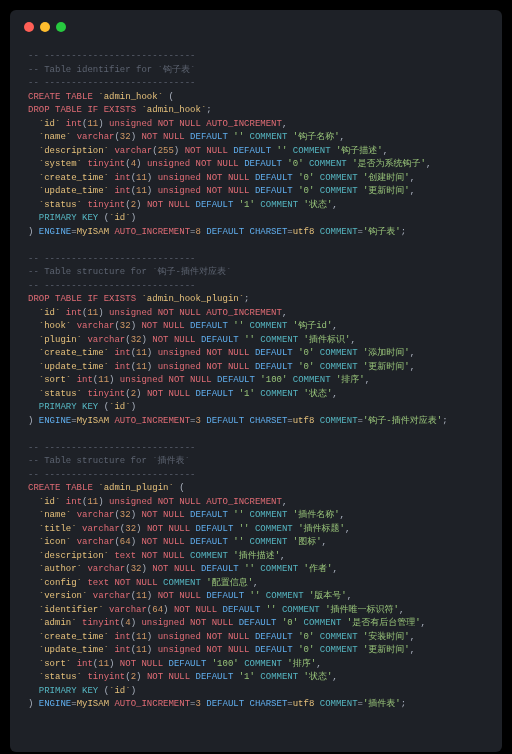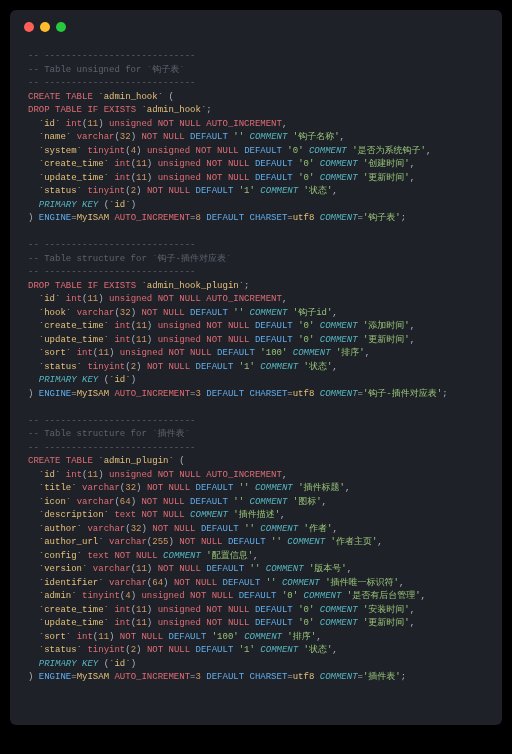--- a/index.html
+++ b/index.html
@@ -10,75 +10,77 @@
 .red { background: #ff5f56; }
 .yellow { background: #ffbd2e; }
 .green { background: #27c93f; }
 .editor { padding: 10px 18px 40px; }
 .line { white-space: pre; }
 .cmt { color: #5c6370; } 
 .kw  { color: #e06c75; } 
 .num { color: #d19a66; } 
 .str { color: #98c379; } 
 .id  { color: #e5c07b; } 
-.fn  { color: #56b6c2; font-style: italic; } 
+.fn  { color: #56b6c2; } 
 .blue{ color: #61afef; } 
 .pun { color: #abb2bf; }
 </style>
 </head>
 <body>
 
 <div class="window">
   <div class="titlebar">
     <div class="dot red"></div>
     <div class="dot yellow"></div>
     <div class="dot green"></div>
   </div>
 
   <div class="editor">
 
     <div class="line"><span class="cmt">-- ----------------------------</span></div>
-    <div class="line"><span class="cmt">-- Table unsigned for `钩子表`</span></div>
+    <div class="line"><span class="cmt">-- Table identifier for `钩子表`</span></div>
     <div class="line"><span class="cmt">-- ----------------------------</span></div>
     <div class="line"><span class="kw">CREATE</span> <span class="kw">TABLE</span> <span class="id">`admin_hook`</span> <span class="pun">(</span></div>
     <div class="line"><span class="kw">DROP</span> <span class="kw">TABLE</span> <span class="kw">IF</span> <span class="kw">EXISTS</span> <span class="id">`admin_hook`</span><span class="pun">;</span></div>
     <div class="line">  <span class="id">`id`</span> <span class="kw">int</span><span class="pun">(</span><span class="num">11</span><span class="pun">)</span> <span class="kw">unsigned</span> <span class="kw">NOT</span> <span class="kw">NULL</span> <span class="kw">AUTO_INCREMENT</span><span class="pun">,</span></div>
     <div class="line">  <span class="id">`name`</span> <span class="kw">varchar</span><span class="pun">(</span><span class="num">32</span><span class="pun">)</span> <span class="kw">NOT</span> <span class="kw">NULL</span> <span class="blue">DEFAULT</span> <span class="str">''</span> <span class="fn">COMMENT</span> <span class="str">'钩子名称'</span><span class="pun">,</span></div>
+    <div class="line">  <span class="id">`description`</span> <span class="kw">varchar</span><span class="pun">(</span><span class="num">255</span><span class="pun">)</span> <span class="kw">NOT</span> <span class="kw">NULL</span> <span class="blue">DEFAULT</span> <span class="str">''</span> <span class="fn">COMMENT</span> <span class="str">'钩子描述'</span><span class="pun">,</span></div>
     <div class="line">  <span class="id">`system`</span> <span class="kw">tinyint</span><span class="pun">(</span><span class="num">4</span><span class="pun">)</span> <span class="kw">unsigned</span> <span class="kw">NOT</span> <span class="kw">NULL</span> <span class="blue">DEFAULT</span> <span class="str">'0'</span> <span class="fn">COMMENT</span> <span class="str">'是否为系统钩子'</span><span class="pun">,</span></div>
     <div class="line">  <span class="id">`create_time`</span> <span class="kw">int</span><span class="pun">(</span><span class="num">11</span><span class="pun">)</span> <span class="kw">unsigned</span> <span class="kw">NOT</span> <span class="kw">NULL</span> <span class="blue">DEFAULT</span> <span class="str">'0'</span> <span class="fn">COMMENT</span> <span class="str">'创建时间'</span><span class="pun">,</span></div>
     <div class="line">  <span class="id">`update_time`</span> <span class="kw">int</span><span class="pun">(</span><span class="num">11</span><span class="pun">)</span> <span class="kw">unsigned</span> <span class="kw">NOT</span> <span class="kw">NULL</span> <span class="blue">DEFAULT</span> <span class="str">'0'</span> <span class="fn">COMMENT</span> <span class="str">'更新时间'</span><span class="pun">,</span></div>
     <div class="line">  <span class="id">`status`</span> <span class="kw">tinyint</span><span class="pun">(</span><span class="num">2</span><span class="pun">)</span> <span class="kw">NOT</span> <span class="kw">NULL</span> <span class="blue">DEFAULT</span> <span class="str">'1'</span> <span class="fn">COMMENT</span> <span class="str">'状态'</span><span class="pun">,</span></div>
     <div class="line">  <span class="fn">PRIMARY</span> <span class="fn">KEY</span> <span class="pun">(</span><span class="id">`id`</span><span class="pun">)</span></div>
     <div class="line"><span class="pun">)</span> <span class="blue">ENGINE</span><span class="pun">=</span><span class="id">MyISAM</span> <span class="kw">AUTO_INCREMENT</span><span class="pun">=</span><span class="num">8</span> <span class="blue">DEFAULT</span> <span class="blue">CHARSET</span><span class="pun">=</span><span class="id">utf8</span> <span class="fn">COMMENT</span><span class="pun">=</span><span class="str">'钩子表'</span><span class="pun">;</span></div>
     <div class="line">&nbsp;</div>
 
     <div class="line"><span class="cmt">-- ----------------------------</span></div>
     <div class="line"><span class="cmt">-- Table structure for `钩子-插件对应表`</span></div>
     <div class="line"><span class="cmt">-- ----------------------------</span></div>
     <div class="line"><span class="kw">DROP</span> <span class="kw">TABLE</span> <span class="kw">IF</span> <span class="kw">EXISTS</span> <span class="id">`admin_hook_plugin`</span><span class="pun">;</span></div>
     <div class="line">  <span class="id">`id`</span> <span class="kw">int</span><span class="pun">(</span><span class="num">11</span><span class="pun">)</span> <span class="kw">unsigned</span> <span class="kw">NOT</span> <span class="kw">NULL</span> <span class="kw">AUTO_INCREMENT</span><span class="pun">,</span></div>
     <div class="line">  <span class="id">`hook`</span> <span class="kw">varchar</span><span class="pun">(</span><span class="num">32</span><span class="pun">)</span> <span class="kw">NOT</span> <span class="kw">NULL</span> <span class="blue">DEFAULT</span> <span class="str">''</span> <span class="fn">COMMENT</span> <span class="str">'钩子id'</span><span class="pun">,</span></div>
+    <div class="line">  <span class="id">`plugin`</span> <span class="kw">varchar</span><span class="pun">(</span><span class="num">32</span><span class="pun">)</span> <span class="kw">NOT</span> <span class="kw">NULL</span> <span class="blue">DEFAULT</span> <span class="str">''</span> <span class="fn">COMMENT</span> <span class="str">'插件标识'</span><span class="pun">,</span></div>
     <div class="line">  <span class="id">`create_time`</span> <span class="kw">int</span><span class="pun">(</span><span class="num">11</span><span class="pun">)</span> <span class="kw">unsigned</span> <span class="kw">NOT</span> <span class="kw">NULL</span> <span class="blue">DEFAULT</span> <span class="str">'0'</span> <span class="fn">COMMENT</span> <span class="str">'添加时间'</span><span class="pun">,</span></div>
     <div class="line">  <span class="id">`update_time`</span> <span class="kw">int</span><span class="pun">(</span><span class="num">11</span><span class="pun">)</span> <span class="kw">unsigned</span> <span class="kw">NOT</span> <span class="kw">NULL</span> <span class="blue">DEFAULT</span> <span class="str">'0'</span> <span class="fn">COMMENT</span> <span class="str">'更新时间'</span><span class="pun">,</span></div>
     <div class="line">  <span class="id">`sort`</span> <span class="kw">int</span><span class="pun">(</span><span class="num">11</span><span class="pun">)</span> <span class="kw">unsigned</span> <span class="kw">NOT</span> <span class="kw">NULL</span> <span class="blue">DEFAULT</span> <span class="str">'100'</span> <span class="fn">COMMENT</span> <span class="str">'排序'</span><span class="pun">,</span></div>
     <div class="line">  <span class="id">`status`</span> <span class="kw">tinyint</span><span class="pun">(</span><span class="num">2</span><span class="pun">)</span> <span class="kw">NOT</span> <span class="kw">NULL</span> <span class="blue">DEFAULT</span> <span class="str">'1'</span> <span class="fn">COMMENT</span> <span class="str">'状态'</span><span class="pun">,</span></div>
     <div class="line">  <span class="fn">PRIMARY</span> <span class="fn">KEY</span> <span class="pun">(</span><span class="id">`id`</span><span class="pun">)</span></div>
     <div class="line"><span class="pun">)</span> <span class="blue">ENGINE</span><span class="pun">=</span><span class="id">MyISAM</span> <span class="kw">AUTO_INCREMENT</span><span class="pun">=</span><span class="num">3</span> <span class="blue">DEFAULT</span> <span class="blue">CHARSET</span><span class="pun">=</span><span class="id">utf8</span> <span class="fn">COMMENT</span><span class="pun">=</span><span class="str">'钩子-插件对应表'</span><span class="pun">;</span></div>
     <div class="line">&nbsp;</div>
 
     <div class="line"><span class="cmt">-- ----------------------------</span></div>
     <div class="line"><span class="cmt">-- Table structure for `插件表`</span></div>
     <div class="line"><span class="cmt">-- ----------------------------</span></div>
     <div class="line"><span class="kw">CREATE</span> <span class="kw">TABLE</span> <span class="id">`admin_plugin`</span> <span class="pun">(</span></div>
     <div class="line">  <span class="id">`id`</span> <span class="kw">int</span><span class="pun">(</span><span class="num">11</span><span class="pun">)</span> <span class="kw">unsigned</span> <span class="kw">NOT</span> <span class="kw">NULL</span> <span class="kw">AUTO_INCREMENT</span><span class="pun">,</span></div>
+    <div class="line">  <span class="id">`name`</span> <span class="kw">varchar</span><span class="pun">(</span><span class="num">32</span><span class="pun">)</span> <span class="kw">NOT</span> <span class="kw">NULL</span> <span class="blue">DEFAULT</span> <span class="str">''</span> <span class="fn">COMMENT</span> <span class="str">'插件名称'</span><span class="pun">,</span></div>
     <div class="line">  <span class="id">`title`</span> <span class="kw">varchar</span><span class="pun">(</span><span class="num">32</span><span class="pun">)</span> <span class="kw">NOT</span> <span class="kw">NULL</span> <span class="blue">DEFAULT</span> <span class="str">''</span> <span class="fn">COMMENT</span> <span class="str">'插件标题'</span><span class="pun">,</span></div>
     <div class="line">  <span class="id">`icon`</span> <span class="kw">varchar</span><span class="pun">(</span><span class="num">64</span><span class="pun">)</span> <span class="kw">NOT</span> <span class="kw">NULL</span> <span class="blue">DEFAULT</span> <span class="str">''</span> <span class="fn">COMMENT</span> <span class="str">'图标'</span><span class="pun">,</span></div>
     <div class="line">  <span class="id">`description`</span> <span class="kw">text</span> <span class="kw">NOT</span> <span class="kw">NULL</span> <span class="fn">COMMENT</span> <span class="str">'插件描述'</span><span class="pun">,</span></div>
     <div class="line">  <span class="id">`author`</span> <span class="kw">varchar</span><span class="pun">(</span><span class="num">32</span><span class="pun">)</span> <span class="kw">NOT</span> <span class="kw">NULL</span> <span class="blue">DEFAULT</span> <span class="str">''</span> <span class="fn">COMMENT</span> <span class="str">'作者'</span><span class="pun">,</span></div>
-    <div class="line">  <span class="id">`author_url`</span> <span class="kw">varchar</span><span class="pun">(</span><span class="num">255</span><span class="pun">)</span> <span class="kw">NOT</span> <span class="kw">NULL</span> <span class="blue">DEFAULT</span> <span class="str">''</span> <span class="fn">COMMENT</span> <span class="str">'作者主页'</span><span class="pun">,</span></div>
     <div class="line">  <span class="id">`config`</span> <span class="kw">text</span> <span class="kw">NOT</span> <span class="kw">NULL</span> <span class="fn">COMMENT</span> <span class="str">'配置信息'</span><span class="pun">,</span></div>
     <div class="line">  <span class="id">`version`</span> <span class="kw">varchar</span><span class="pun">(</span><span class="num">11</span><span class="pun">)</span> <span class="kw">NOT</span> <span class="kw">NULL</span> <span class="blue">DEFAULT</span> <span class="str">''</span> <span class="fn">COMMENT</span> <span class="str">'版本号'</span><span class="pun">,</span></div>
     <div class="line">  <span class="id">`identifier`</span> <span class="kw">varchar</span><span class="pun">(</span><span class="num">64</span><span class="pun">)</span> <span class="kw">NOT</span> <span class="kw">NULL</span> <span class="blue">DEFAULT</span> <span class="str">''</span> <span class="fn">COMMENT</span> <span class="str">'插件唯一标识符'</span><span class="pun">,</span></div>
     <div class="line">  <span class="id">`admin`</span> <span class="kw">tinyint</span><span class="pun">(</span><span class="num">4</span><span class="pun">)</span> <span class="kw">unsigned</span> <span class="kw">NOT</span> <span class="kw">NULL</span> <span class="blue">DEFAULT</span> <span class="str">'0'</span> <span class="fn">COMMENT</span> <span class="str">'是否有后台管理'</span><span class="pun">,</span></div>
     <div class="line">  <span class="id">`create_time`</span> <span class="kw">int</span><span class="pun">(</span><span class="num">11</span><span class="pun">)</span> <span class="kw">unsigned</span> <span class="kw">NOT</span> <span class="kw">NULL</span> <span class="blue">DEFAULT</span> <span class="str">'0'</span> <span class="fn">COMMENT</span> <span class="str">'安装时间'</span><span class="pun">,</span></div>
     <div class="line">  <span class="id">`update_time`</span> <span class="kw">int</span><span class="pun">(</span><span class="num">11</span><span class="pun">)</span> <span class="kw">unsigned</span> <span class="kw">NOT</span> <span class="kw">NULL</span> <span class="blue">DEFAULT</span> <span class="str">'0'</span> <span class="fn">COMMENT</span> <span class="str">'更新时间'</span><span class="pun">,</span></div>
     <div class="line">  <span class="id">`sort`</span> <span class="kw">int</span><span class="pun">(</span><span class="num">11</span><span class="pun">)</span> <span class="kw">NOT</span> <span class="kw">NULL</span> <span class="blue">DEFAULT</span> <span class="str">'100'</span> <span class="fn">COMMENT</span> <span class="str">'排序'</span><span class="pun">,</span></div>
     <div class="line">  <span class="id">`status`</span> <span class="kw">tinyint</span><span class="pun">(</span><span class="num">2</span><span class="pun">)</span> <span class="kw">NOT</span> <span class="kw">NULL</span> <span class="blue">DEFAULT</span> <span class="str">'1'</span> <span class="fn">COMMENT</span> <span class="str">'状态'</span><span class="pun">,</span></div>
     <div class="line">  <span class="fn">PRIMARY</span> <span class="fn">KEY</span> <span class="pun">(</span><span class="id">`id`</span><span class="pun">)</span></div>
     <div class="line"><span class="pun">)</span> <span class="blue">ENGINE</span><span class="pun">=</span><span class="id">MyISAM</span> <span class="kw">AUTO_INCREMENT</span><span class="pun">=</span><span class="num">3</span> <span class="blue">DEFAULT</span> <span class="blue">CHARSET</span><span class="pun">=</span><span class="id">utf8</span> <span class="fn">COMMENT</span><span class="pun">=</span><span class="str">'插件表'</span><span class="pun">;</span></div>

